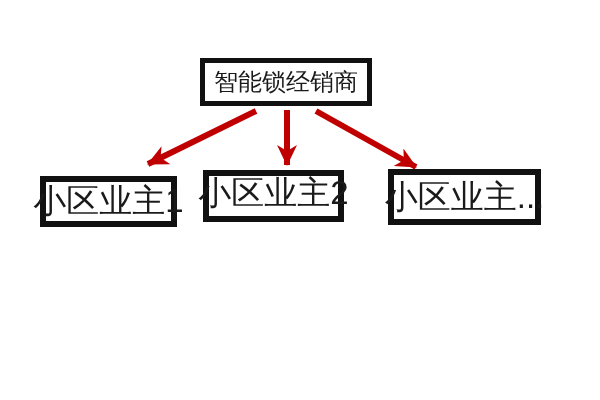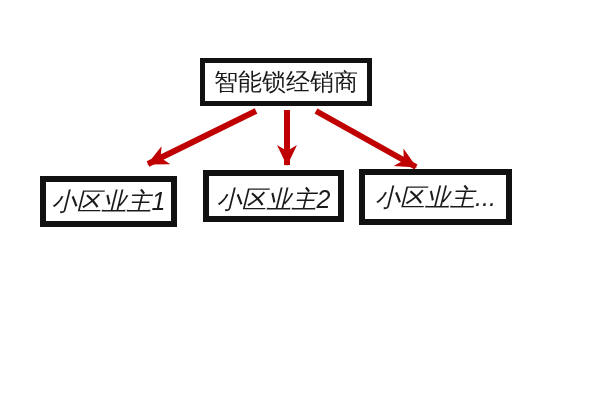--- a/index.html
+++ b/index.html
@@ -37,26 +37,25 @@
   }
   .node-root {
     left: 200px;
     top: 58px;
     width: 172px;
     height: 48px;
     font-size: 24px;
   }
   .node-child {
     border-width: 6px;
-    font-size: 25px;
-    font-style: italic;
+    font-size: 33px;
   }
   .node-owner1 { left: 40px;  top: 176px; width: 137px; height: 51px; }
   .node-owner2 { left: 203px; top: 170px; width: 141px; height: 52px; align-items: flex-end; }
-  .node-owner3 { left: 359px; top: 169px; width: 153px; height: 56px; }
+  .node-owner3 { left: 388px; top: 169px; width: 153px; height: 56px; }
   .caption {
     position: absolute;
     left: 0;
     top: 292px;
     width: 600px;
     text-align: center;
     font-size: 24px;
     letter-spacing: 2px;
     color: #a8a8a8;
     white-space: nowrap;

